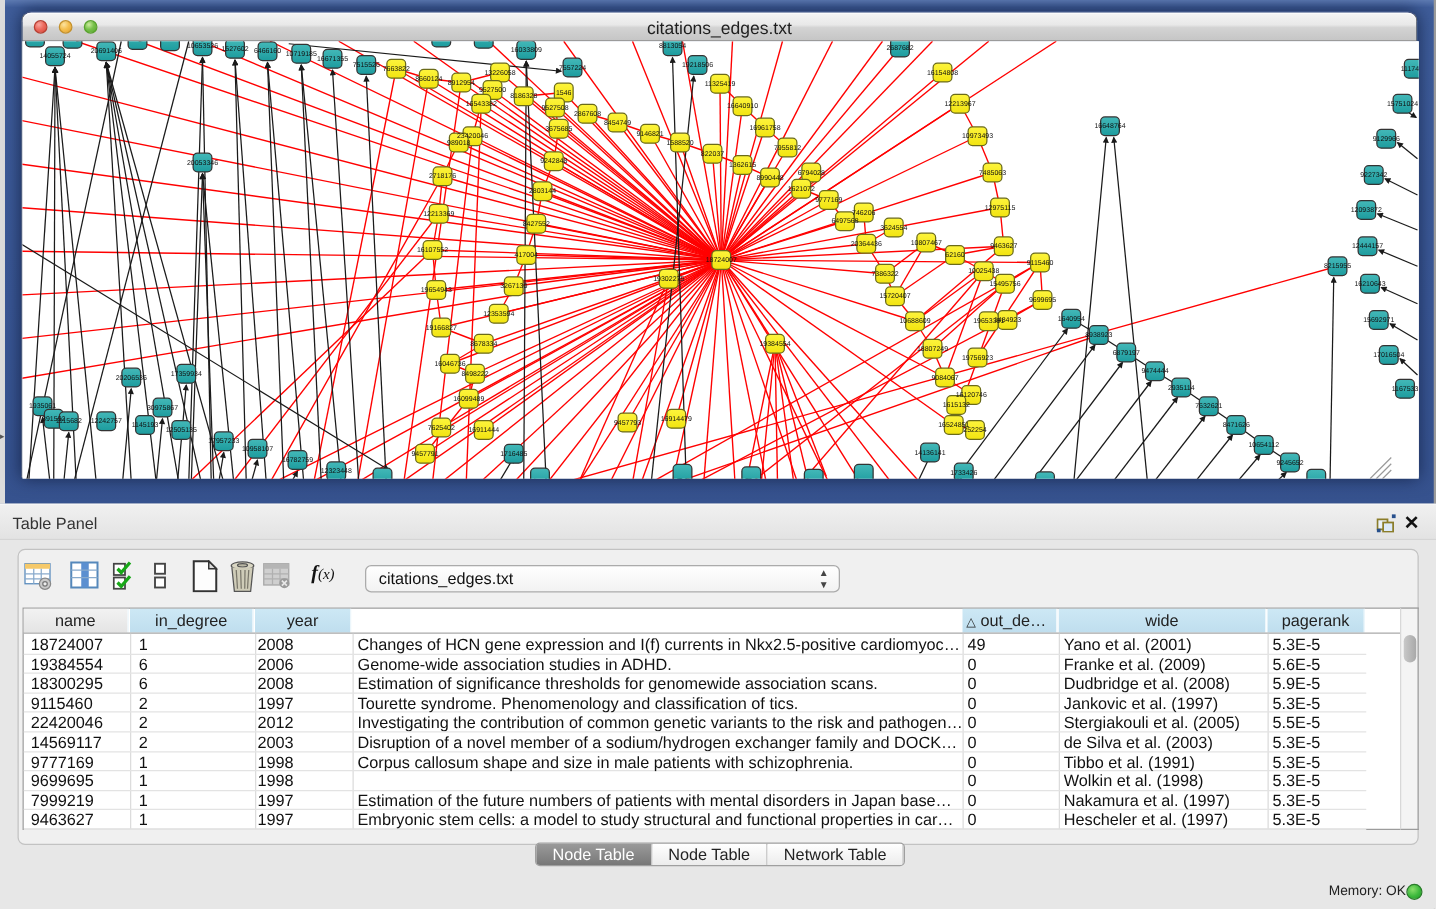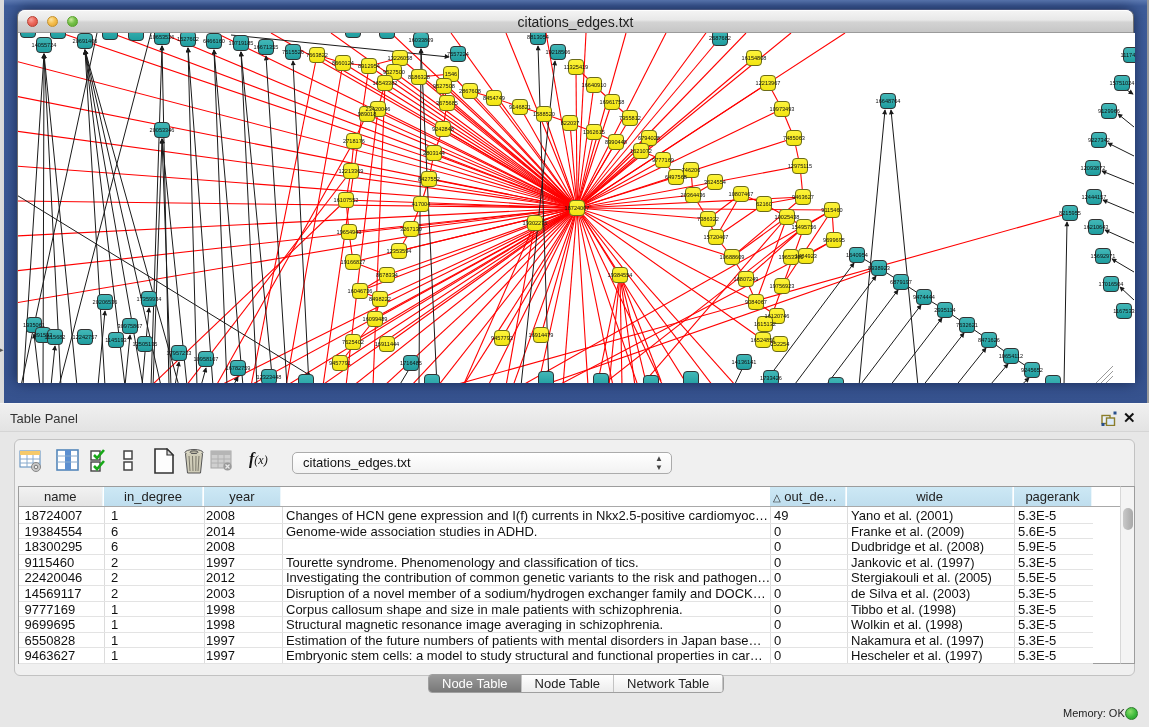--- a/index.html
+++ b/index.html
@@ -697,30 +697,31 @@
       <div style="position:absolute;left:92.5px;width:93px;top:0;white-space:nowrap;overflow:hidden">1</div>
       <div style="position:absolute;left:187.5px;width:76px;top:0;white-space:nowrap;overflow:hidden">2008</div>
       <div style="position:absolute;left:267.5px;width:484px;top:0;white-space:nowrap;overflow:hidden">Changes of HCN gene expression and I(f) currents in Nkx2.5‑positive cardiomyoc…</div>
       <div style="position:absolute;left:755.5px;width:73px;top:0;white-space:nowrap;overflow:hidden">49</div>
       <div style="position:absolute;left:832.5px;width:163px;top:0;white-space:nowrap;overflow:hidden">Yano et al. (2001)</div>
       <div style="position:absolute;left:999.5px;width:75px;top:0;white-space:nowrap;overflow:hidden">5.3E-5</div>
     </div>
 <div style="position:absolute;left:0;top:36.6px;width:1074.5px;height:15.6px;border-bottom:1px solid #e3e3e3;font-size:13px;color:#111;line-height:15px">
       <div style="position:absolute;left:6px;width:79.5px;top:0;white-space:nowrap;overflow:hidden">19384554</div>
       <div style="position:absolute;left:92.5px;width:93px;top:0;white-space:nowrap;overflow:hidden">6</div>
-      <div style="position:absolute;left:187.5px;width:76px;top:0;white-space:nowrap;overflow:hidden">2014</div>
+      <div style="position:absolute;left:187.5px;width:76px;top:0;white-space:nowrap;overflow:hidden">2006</div>
       <div style="position:absolute;left:267.5px;width:484px;top:0;white-space:nowrap;overflow:hidden">Genome‑wide association studies in ADHD.</div>
       <div style="position:absolute;left:755.5px;width:73px;top:0;white-space:nowrap;overflow:hidden">0</div>
       <div style="position:absolute;left:832.5px;width:163px;top:0;white-space:nowrap;overflow:hidden">Franke et al. (2009)</div>
       <div style="position:absolute;left:999.5px;width:75px;top:0;white-space:nowrap;overflow:hidden">5.6E-5</div>
     </div>
 <div style="position:absolute;left:0;top:52.2px;width:1074.5px;height:15.6px;border-bottom:1px solid #e3e3e3;font-size:13px;color:#111;line-height:15px">
       <div style="position:absolute;left:6px;width:79.5px;top:0;white-space:nowrap;overflow:hidden">18300295</div>
       <div style="position:absolute;left:92.5px;width:93px;top:0;white-space:nowrap;overflow:hidden">6</div>
       <div style="position:absolute;left:187.5px;width:76px;top:0;white-space:nowrap;overflow:hidden">2008</div>
+      <div style="position:absolute;left:267.5px;width:484px;top:0;white-space:nowrap;overflow:hidden">Estimation of significance thresholds for genomewide association scans.</div>
       <div style="position:absolute;left:755.5px;width:73px;top:0;white-space:nowrap;overflow:hidden">0</div>
       <div style="position:absolute;left:832.5px;width:163px;top:0;white-space:nowrap;overflow:hidden">Dudbridge et al. (2008)</div>
       <div style="position:absolute;left:999.5px;width:75px;top:0;white-space:nowrap;overflow:hidden">5.9E-5</div>
     </div>
 <div style="position:absolute;left:0;top:67.8px;width:1074.5px;height:15.6px;border-bottom:1px solid #e3e3e3;font-size:13px;color:#111;line-height:15px">
       <div style="position:absolute;left:6px;width:79.5px;top:0;white-space:nowrap;overflow:hidden">9115460</div>
       <div style="position:absolute;left:92.5px;width:93px;top:0;white-space:nowrap;overflow:hidden">2</div>
       <div style="position:absolute;left:187.5px;width:76px;top:0;white-space:nowrap;overflow:hidden">1997</div>
       <div style="position:absolute;left:267.5px;width:484px;top:0;white-space:nowrap;overflow:hidden">Tourette syndrome. Phenomenology and classification of tics.</div>
       <div style="position:absolute;left:755.5px;width:73px;top:0;white-space:nowrap;overflow:hidden">0</div>
@@ -744,34 +745,33 @@
       <div style="position:absolute;left:755.5px;width:73px;top:0;white-space:nowrap;overflow:hidden">0</div>
       <div style="position:absolute;left:832.5px;width:163px;top:0;white-space:nowrap;overflow:hidden">de Silva et al. (2003)</div>
       <div style="position:absolute;left:999.5px;width:75px;top:0;white-space:nowrap;overflow:hidden">5.3E-5</div>
     </div>
 <div style="position:absolute;left:0;top:114.6px;width:1074.5px;height:15.6px;border-bottom:1px solid #e3e3e3;font-size:13px;color:#111;line-height:15px">
       <div style="position:absolute;left:6px;width:79.5px;top:0;white-space:nowrap;overflow:hidden">9777169</div>
       <div style="position:absolute;left:92.5px;width:93px;top:0;white-space:nowrap;overflow:hidden">1</div>
       <div style="position:absolute;left:187.5px;width:76px;top:0;white-space:nowrap;overflow:hidden">1998</div>
       <div style="position:absolute;left:267.5px;width:484px;top:0;white-space:nowrap;overflow:hidden">Corpus callosum shape and size in male patients with schizophrenia.</div>
       <div style="position:absolute;left:755.5px;width:73px;top:0;white-space:nowrap;overflow:hidden">0</div>
-      <div style="position:absolute;left:832.5px;width:163px;top:0;white-space:nowrap;overflow:hidden">Tibbo et al. (1998)</div>
+      <div style="position:absolute;left:832.5px;width:163px;top:0;white-space:nowrap;overflow:hidden">Tibbo et al. (1991)</div>
       <div style="position:absolute;left:999.5px;width:75px;top:0;white-space:nowrap;overflow:hidden">5.3E-5</div>
     </div>
 <div style="position:absolute;left:0;top:130.2px;width:1074.5px;height:15.6px;border-bottom:1px solid #e3e3e3;font-size:13px;color:#111;line-height:15px">
       <div style="position:absolute;left:6px;width:79.5px;top:0;white-space:nowrap;overflow:hidden">9699695</div>
       <div style="position:absolute;left:92.5px;width:93px;top:0;white-space:nowrap;overflow:hidden">1</div>
       <div style="position:absolute;left:187.5px;width:76px;top:0;white-space:nowrap;overflow:hidden">1998</div>
-      <div style="position:absolute;left:267.5px;width:484px;top:0;white-space:nowrap;overflow:hidden">Structural magnetic resonance image averaging in schizophrenia.</div>
       <div style="position:absolute;left:755.5px;width:73px;top:0;white-space:nowrap;overflow:hidden">0</div>
       <div style="position:absolute;left:832.5px;width:163px;top:0;white-space:nowrap;overflow:hidden">Wolkin et al. (1998)</div>
       <div style="position:absolute;left:999.5px;width:75px;top:0;white-space:nowrap;overflow:hidden">5.3E-5</div>
     </div>
 <div style="position:absolute;left:0;top:145.8px;width:1074.5px;height:15.6px;border-bottom:1px solid #e3e3e3;font-size:13px;color:#111;line-height:15px">
-      <div style="position:absolute;left:6px;width:79.5px;top:0;white-space:nowrap;overflow:hidden">6550828</div>
+      <div style="position:absolute;left:6px;width:79.5px;top:0;white-space:nowrap;overflow:hidden">7999219</div>
       <div style="position:absolute;left:92.5px;width:93px;top:0;white-space:nowrap;overflow:hidden">1</div>
       <div style="position:absolute;left:187.5px;width:76px;top:0;white-space:nowrap;overflow:hidden">1997</div>
       <div style="position:absolute;left:267.5px;width:484px;top:0;white-space:nowrap;overflow:hidden">Estimation of the future numbers of patients with mental disorders in Japan base…</div>
       <div style="position:absolute;left:755.5px;width:73px;top:0;white-space:nowrap;overflow:hidden">0</div>
       <div style="position:absolute;left:832.5px;width:163px;top:0;white-space:nowrap;overflow:hidden">Nakamura et al. (1997)</div>
       <div style="position:absolute;left:999.5px;width:75px;top:0;white-space:nowrap;overflow:hidden">5.3E-5</div>
     </div>
 <div style="position:absolute;left:0;top:161.4px;width:1074.5px;height:15.6px;border-bottom:1px solid #e3e3e3;font-size:13px;color:#111;line-height:15px">
       <div style="position:absolute;left:6px;width:79.5px;top:0;white-space:nowrap;overflow:hidden">9463627</div>
       <div style="position:absolute;left:92.5px;width:93px;top:0;white-space:nowrap;overflow:hidden">1</div>

